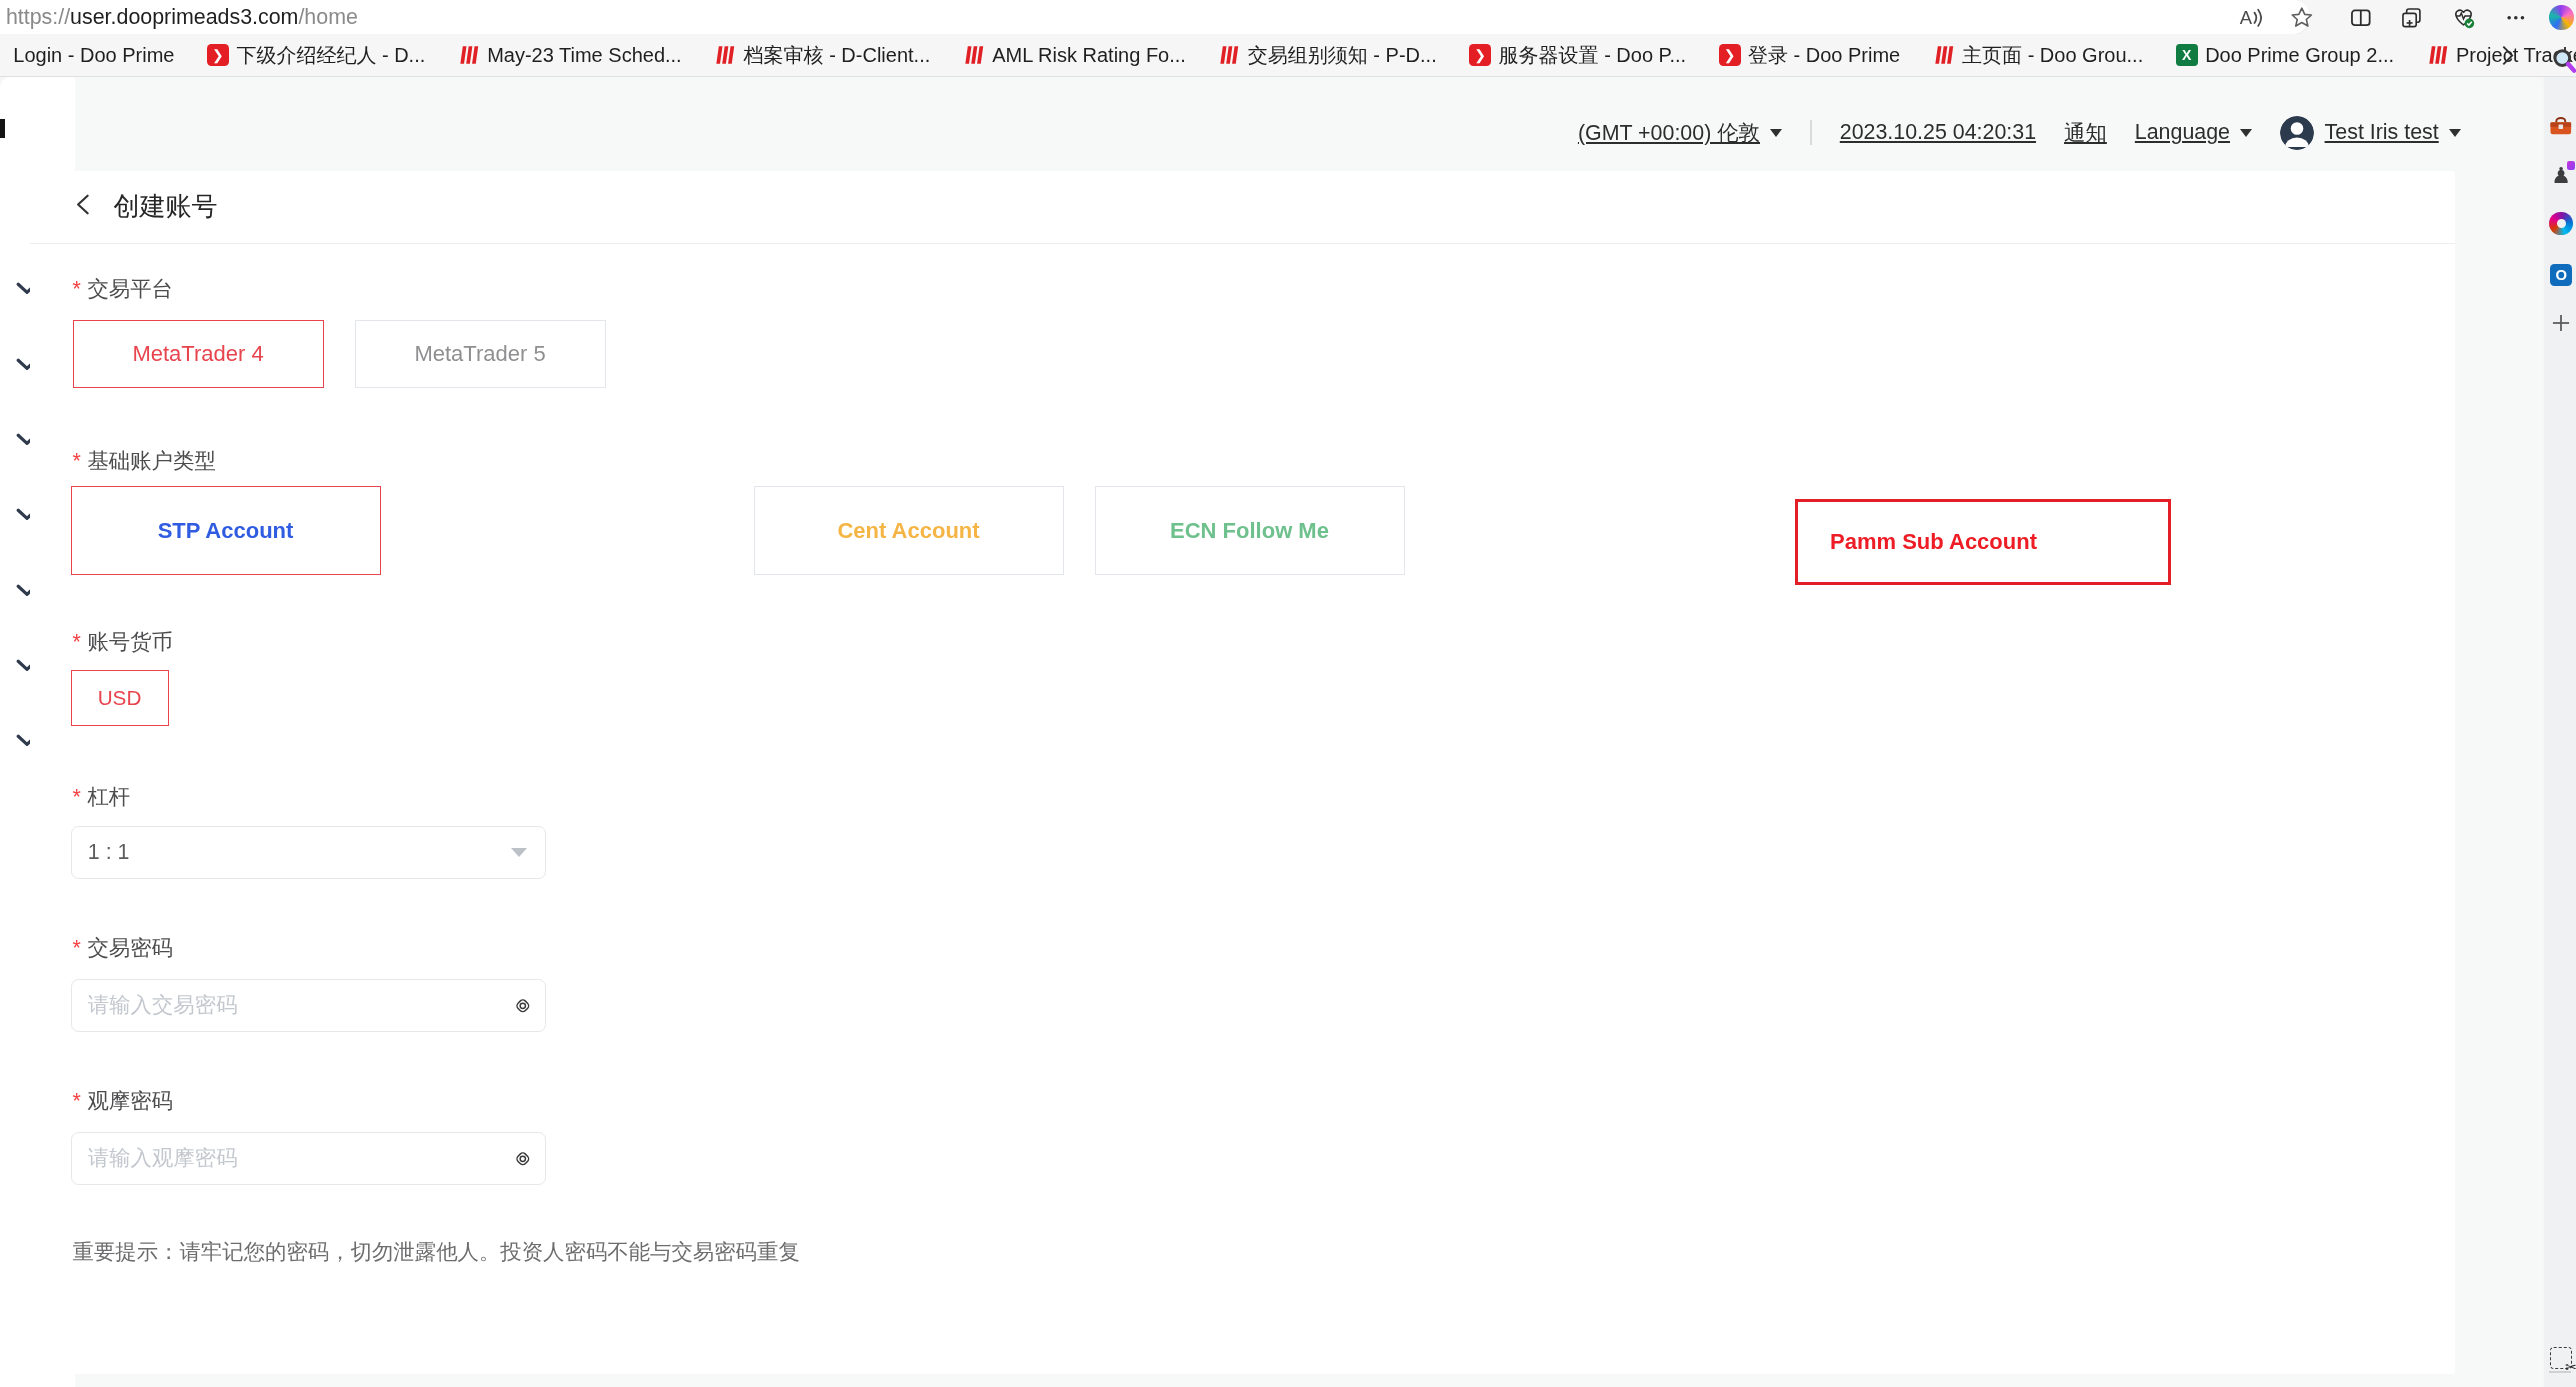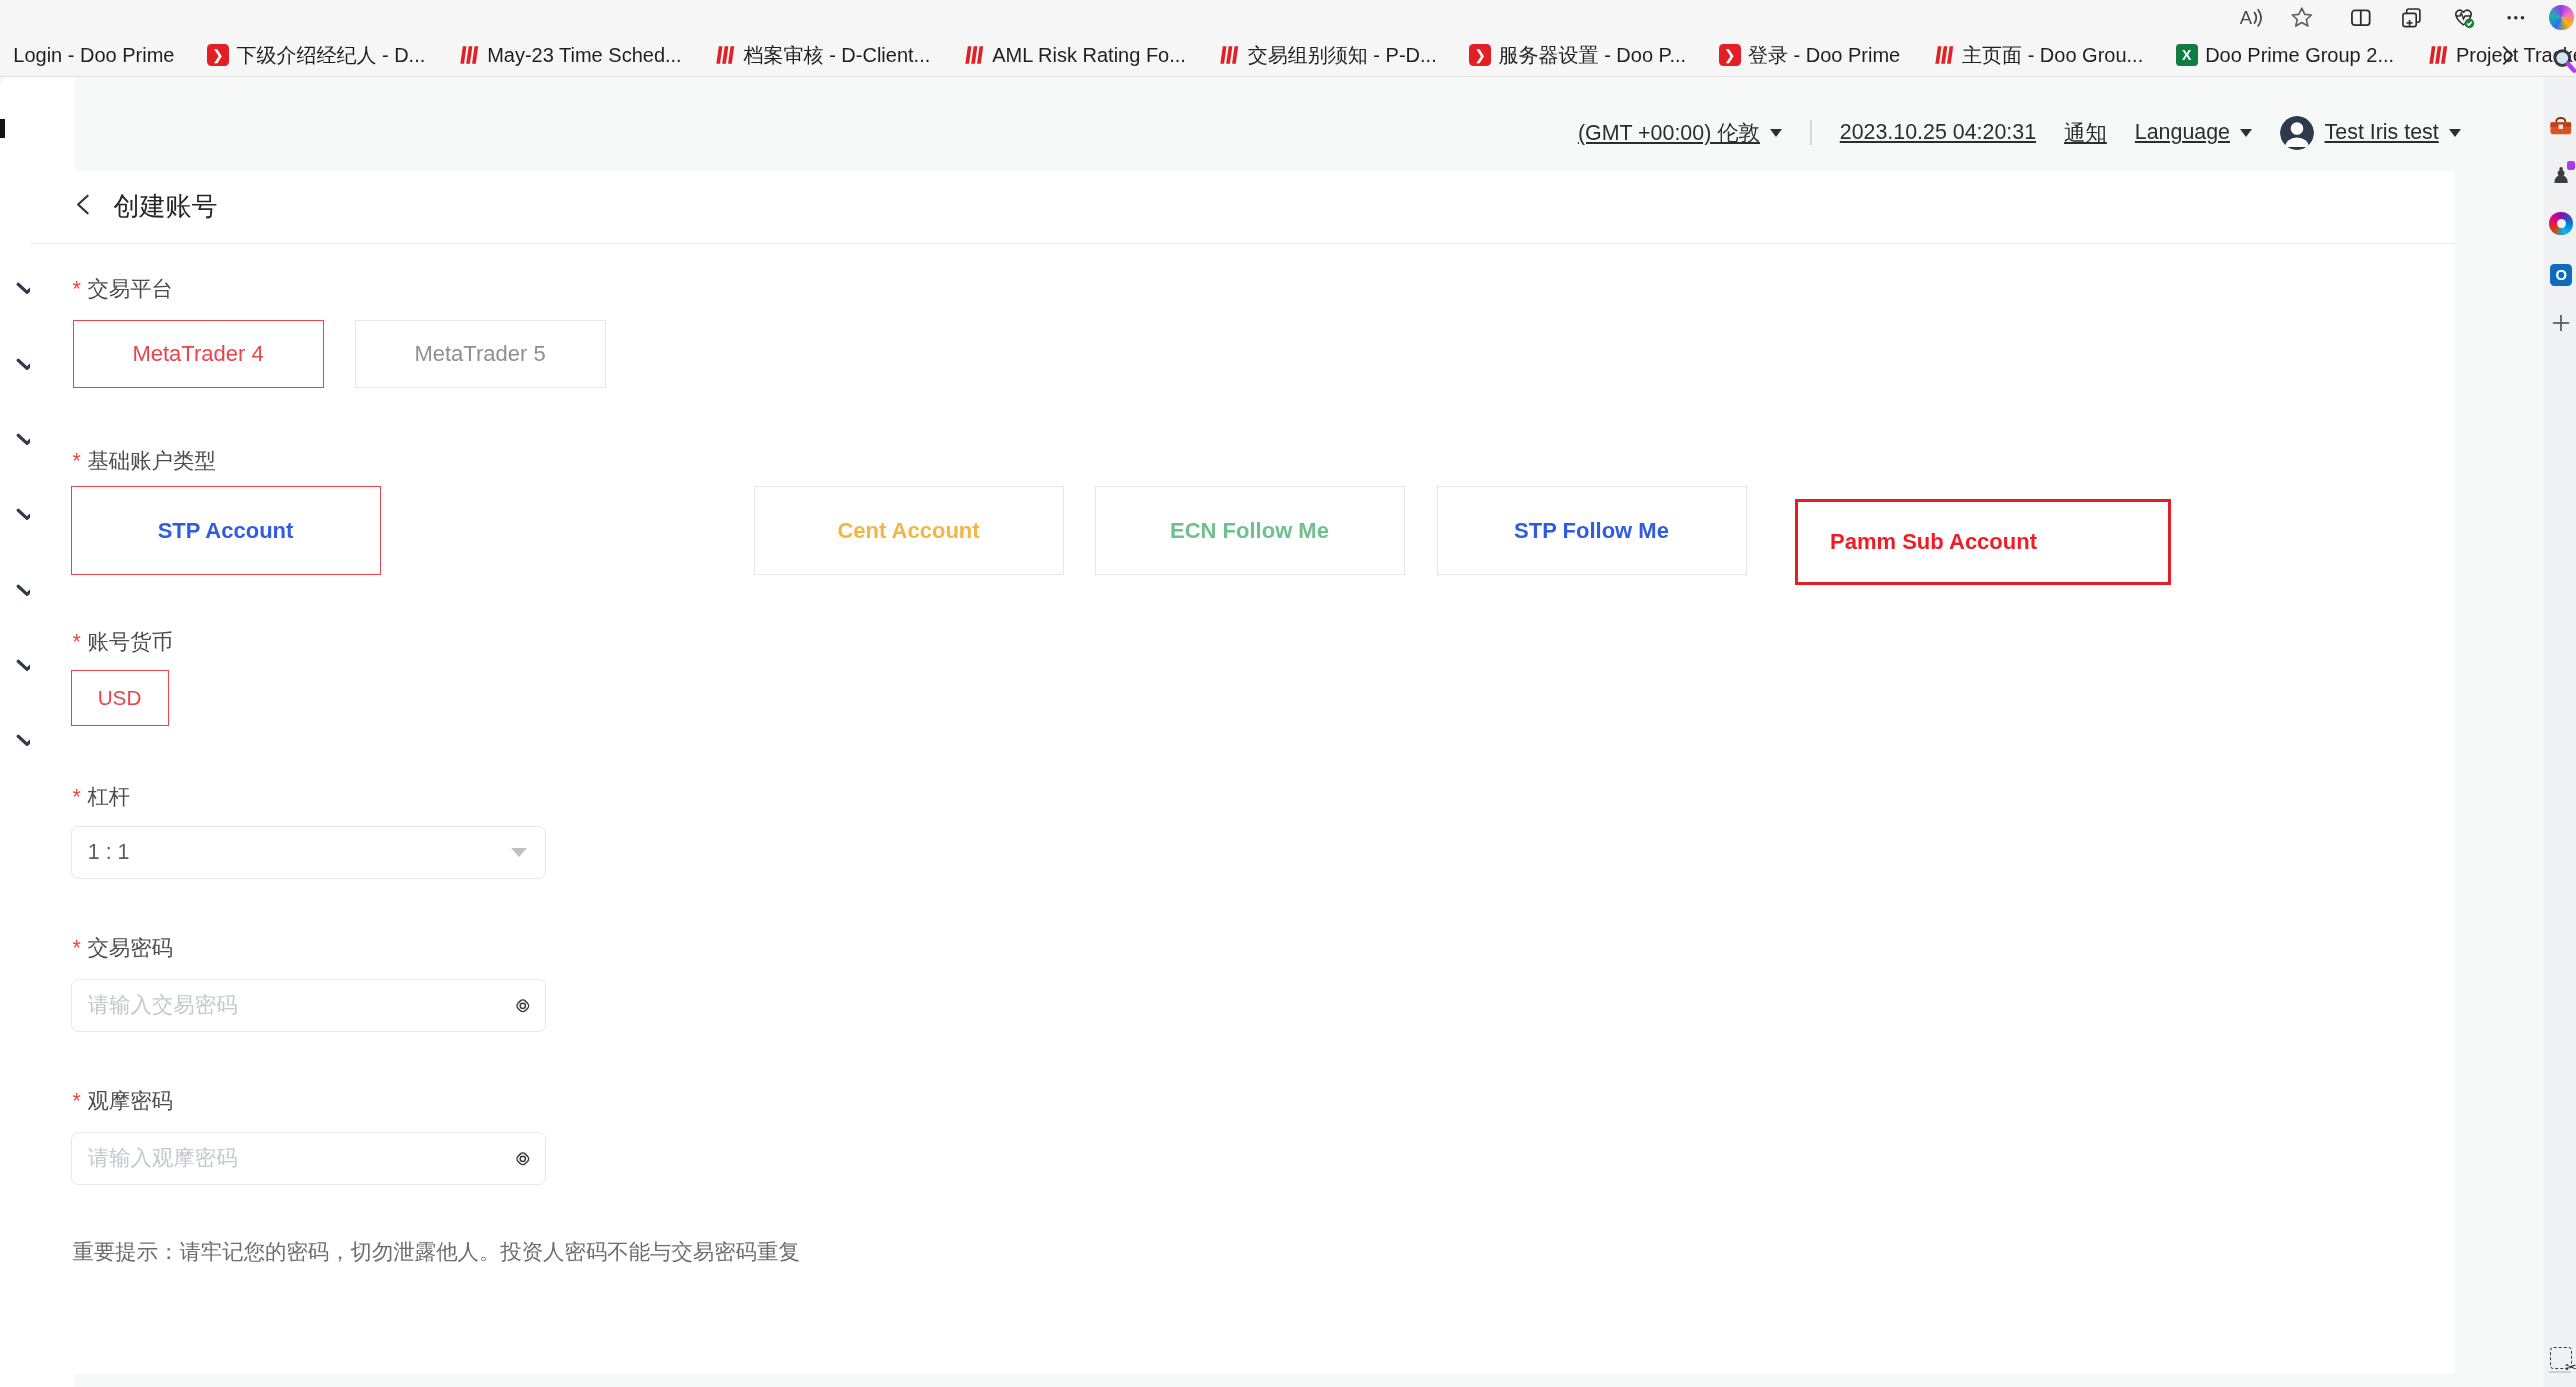--- a/index.html
+++ b/index.html
@@ -98,20 +98,23 @@
   .snip-box { width:22px; height:22px; border:1.5px dashed #3c3c3e; border-radius:3.7px; position:relative; }
   .snip-box::after { content:"\2702"; position:absolute; right:-5.9px; bottom:-7.4px; font-size:14px; color:#222; }
   .er-divider { position:absolute; left:5.2px; top:1294px; width:22px; height:1.5px; background:#cfd0d2; }
 </style>
 </head>
 <body>
 
 <div class="screen">
 
   <div class="chrome-top">
+    <div class="addr-pill">
+      <div class="url-text"><span class="url-dim">https://</span><span class="url-host">user.dooprimeads3.com</span><span class="url-dim">/home</span></div>
+    </div>
     <div class="chrome-icon ci-readaloud">
       <svg width="23.6" height="23.6" viewBox="0 0 32 32">
           <text x="1" y="25" font-size="25" fill="#4a4a4a" font-family="inherit">A</text>
           <path d="M21 9 q5 7 0 14 M26 5 q8 11 0 22" stroke="#4a4a4a" stroke-width="2.4" fill="none" stroke-linecap="round"></path>
         </svg>
     </div>
     <div class="chrome-icon ci-star">
       <svg width="23.6" height="23.6" viewBox="0 0 32 32">
           <path d="M16 3 l4 8.3 9 .9 -6.8 6.1 2 8.9 -8.2 -4.8 -8.2 4.8 2 -8.9 L3 12.2 l9 -.9 Z" fill="none" stroke="#5f5f5f" stroke-width="2.2" stroke-linejoin="round"></path>
         </svg>
@@ -320,21 +323,20 @@
       <div class="title-divider"></div>
 
       <div class="sec-label lb-platform"><span class="req">*</span><span>交易平台</span></div>
       <div class="opt-btn mt-btn mt-0">MetaTrader 4</div>
       <div class="opt-btn mt-btn mt-1">MetaTrader 5</div>
 
       <div class="sec-label lb-acct"><span class="req">*</span><span>基础账户类型</span></div>
       <div class="opt-btn acct-btn ac-0" style="color: rgb(47, 92, 224);">STP Account</div>
       <div class="opt-btn acct-btn ac-2" style="color: rgb(245, 181, 69);">Cent Account</div>
       <div class="opt-btn acct-btn ac-3" style="color: rgb(110, 192, 140);">ECN Follow Me</div>
-      <div class="opt-btn acct-btn ac-4" style="color: rgb(47, 92, 224);">STP Follow Me</div>
       <div class="opt-btn acct-btn ac-5" style="color: rgb(238, 28, 37);">Pamm Sub Account</div>
 
       <div class="sec-label lb-currency"><span class="req">*</span><span>账号货币</span></div>
       <div class="opt-btn usd-btn">USD</div>
 
       <div class="sec-label lb-leverage"><span class="req">*</span><span>杠杆</span></div>
       <div class="field-box select-box">
         <span>1 : 1</span>
         <span class="sel-caret"></span>
       </div>

